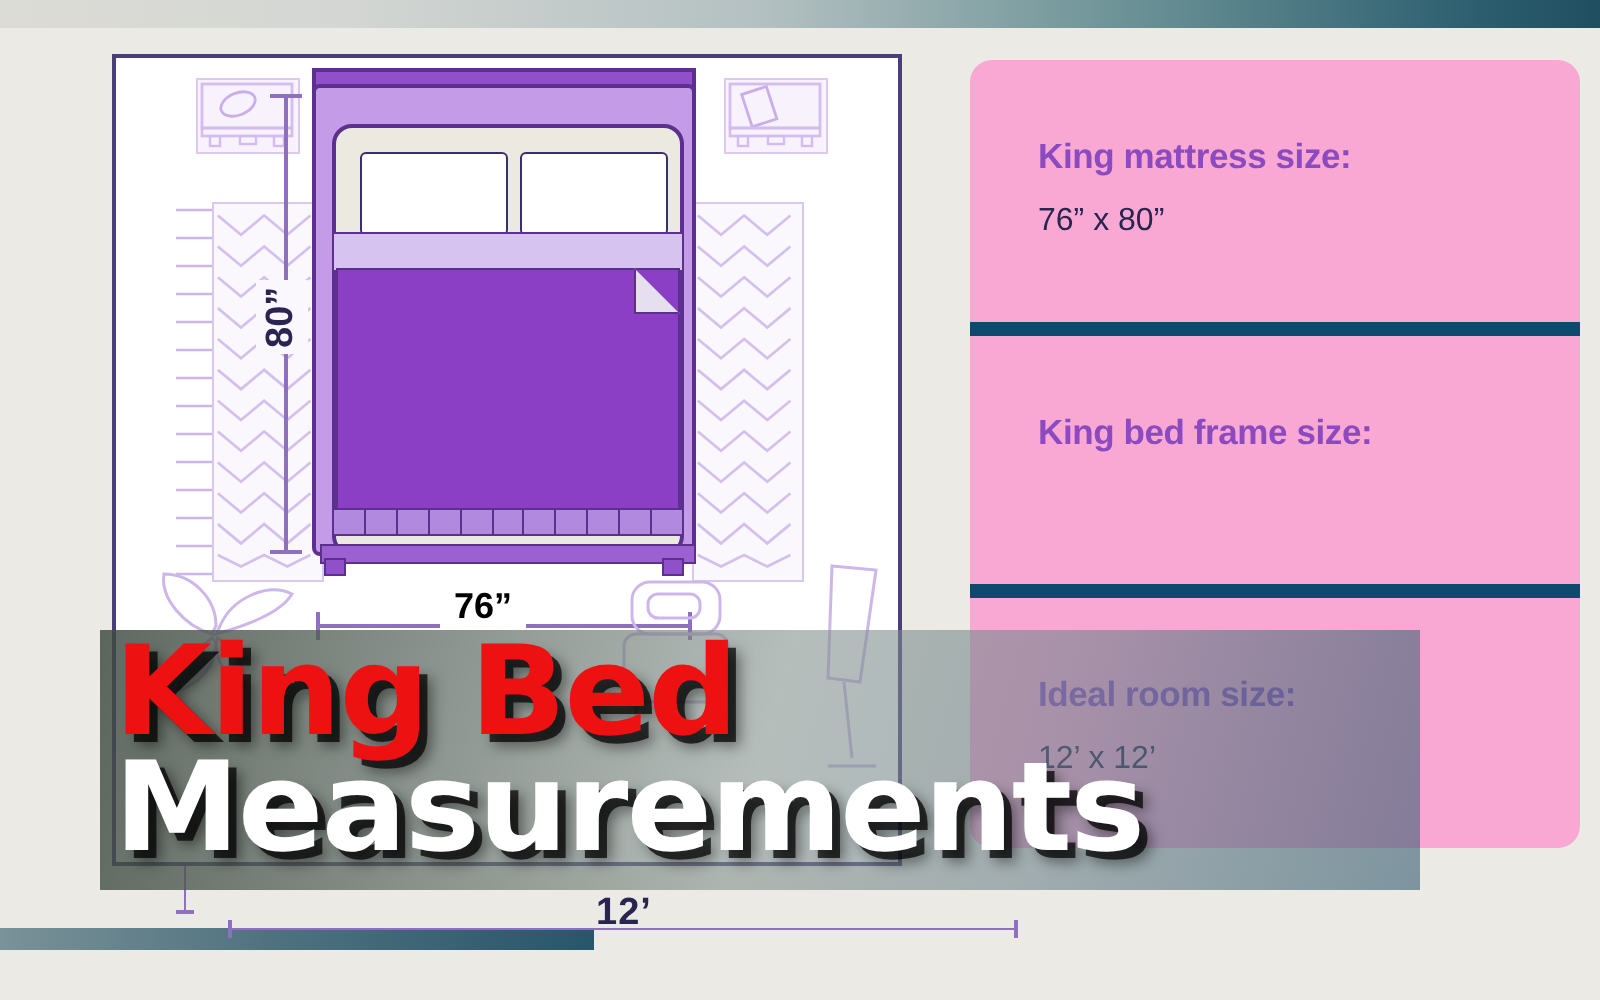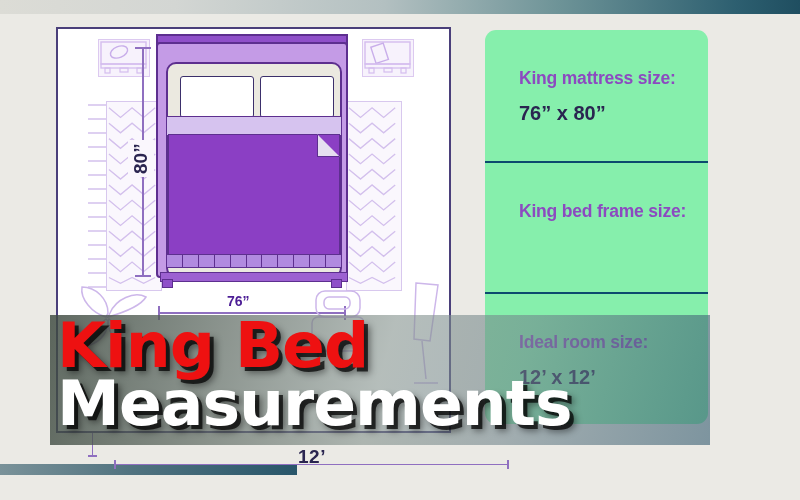--- a/index.html
+++ b/index.html
@@ -270,58 +270,58 @@
     content: "";
     position: absolute;
     top: -6px; width: 2px; height: 14px;
     background: #8f6fc0;
   }
   .dim-76::before { left: 0; }
   .dim-76::after  { right: 0; }
   .label-76 {
     position: absolute;
     left: 162px; top: 264px;
-    font-size: 14px;
+    font-size: 18px;
     font-weight: 700;
-    color: #4c1d95;
+    color: #000000;
     background: #ffffff;
     padding: 0 7px;
   }
 
   
   .decor { position: absolute; }
 
   
   .info-card {
     position: absolute;
     left: 485px; top: 30px;
-    width: 223px; height: 394px;
-    background: #86efac;
+    width: 305px; height: 394px;
+    background: #f9a8d4;
     border-radius: 11px;
     overflow: hidden;
   }
   .info-row {
     position: relative;
     height: 131px;
     box-sizing: border-box;
     padding: 38px 0 0 34px;
   }
   .info-row + .info-row {
-    border-top: 2px solid #0c4a6e;
+    border-top: 7px solid #0c4a6e;
   }
   .info-title {
     font-size: 17.5px;
     font-weight: 700;
     color: #8c4ac0;
     letter-spacing: -.2px;
     margin-bottom: 13px;
   }
   .info-value {
-    font-size: 20px;
-    font-weight: 700;
+    font-size: 16px;
+    font-weight: 400;
     color: #2a2550;
   }
 
   
   .title-band {
     position: absolute;
     left: 50px; top: 315px;
     width: 660px; height: 130px;
     background: linear-gradient(105deg,
        rgba(60,72,62,.82) 0%,

